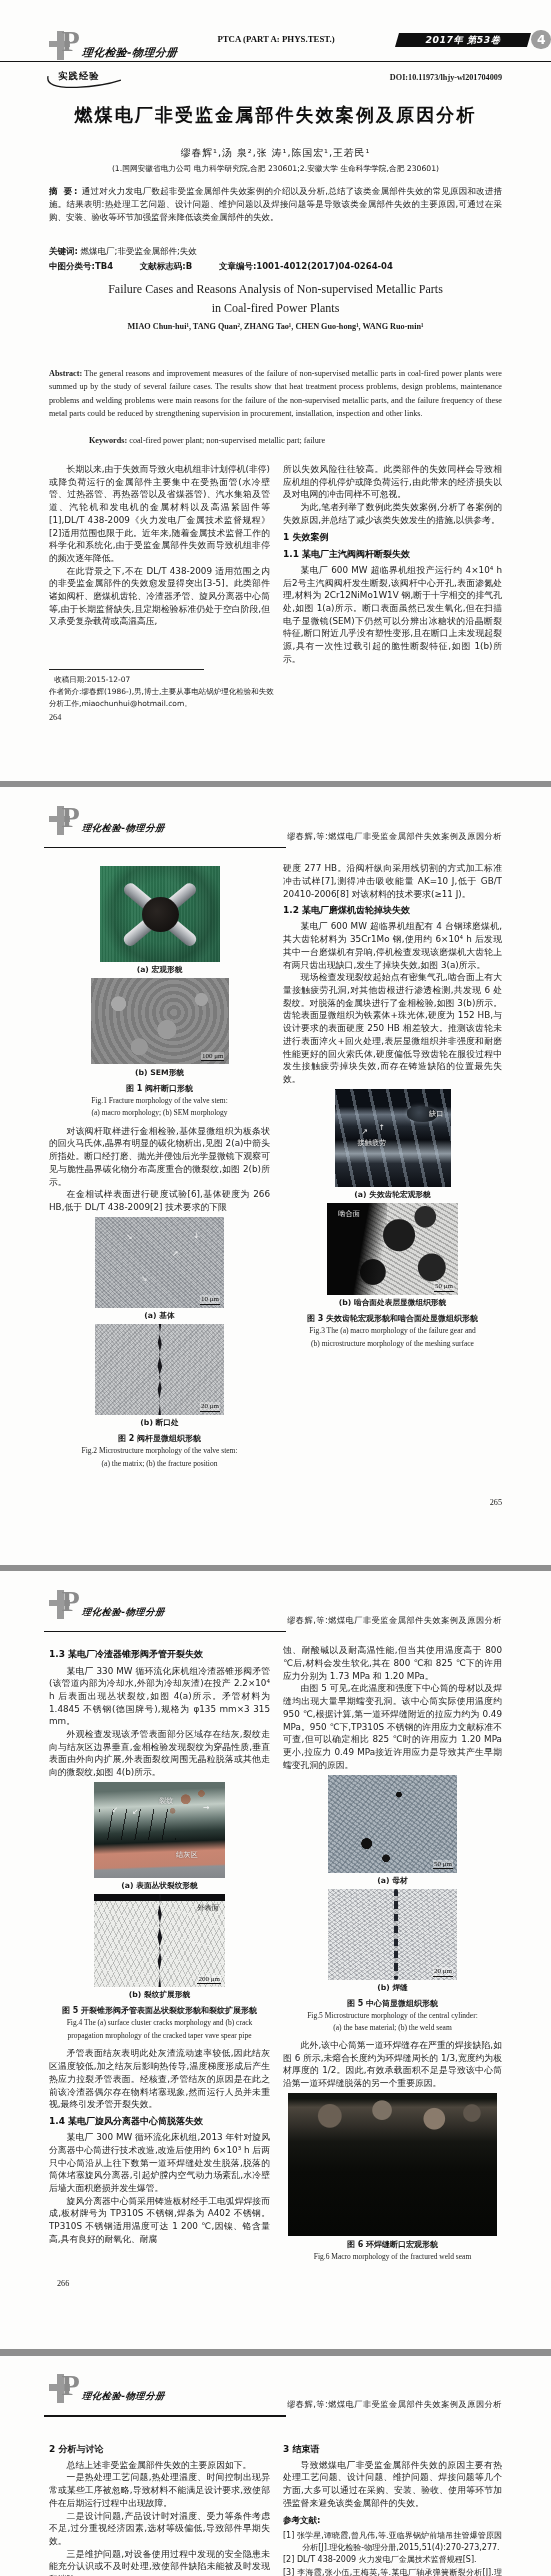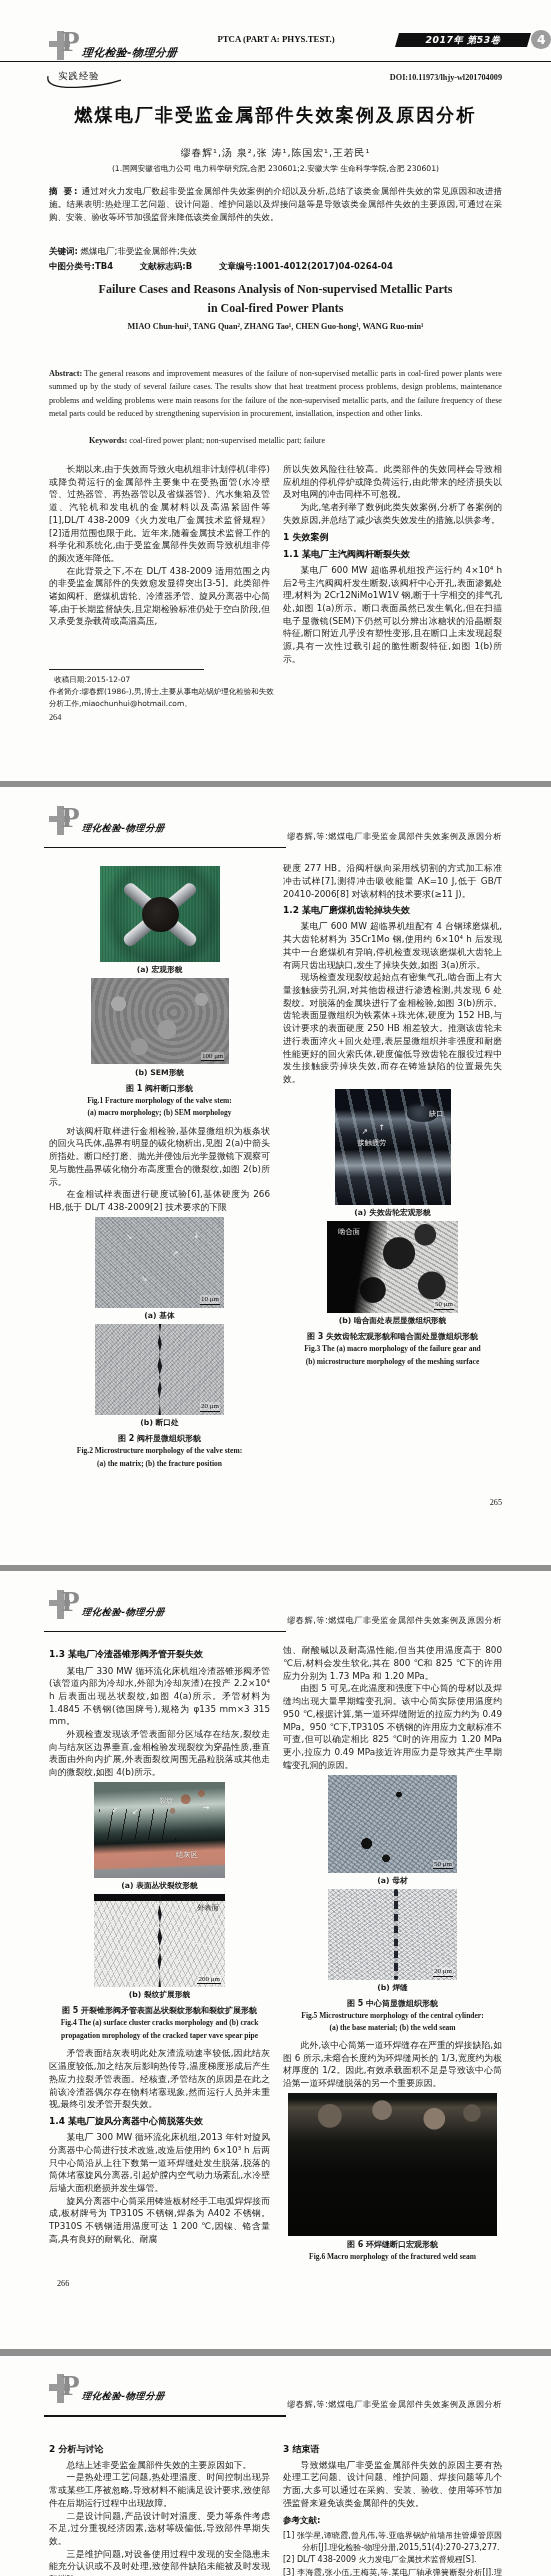--- a/index.html
+++ b/index.html
@@ -18,34 +18,34 @@
   .logo-p .hbar{position:absolute;left:0;top:10.3px;width:20.6px;height:6.2px;background:#9a9a9a;}
   .logo-p .pletter{position:absolute;left:12.4px;top:-6.2px;font:bold 30px "Liberation Serif",serif;color:#8b8b8b;}
   .jname{display:inline-block;margin-left:2.1px;font-weight:bold;font-style:italic;font-size:10.8px;letter-spacing:0.5px;color:#111;transform:skewX(-6deg);}
   .ptca{position:absolute;left:155px;top:-10.3px;width:242px;text-align:center;font-weight:bold;font-size:8.8px;color:#111;}
   .issue-banner{position:absolute;right:21.6px;top:-11.3px;width:132px;height:14px;background:#101010;transform:skewX(-16deg);}
   .issue-banner span{display:block;transform:skewX(16deg);color:#fff;font-weight:bold;font-style:italic;font-size:9.3px;text-align:center;line-height:14px;letter-spacing:0.5px;}
   .issue-ball{position:absolute;right:0;top:-14.4px;width:19.6px;height:19.6px;border-radius:50%;background:#9d9d9d;color:#fff;font-weight:bold;font-size:12.4px;text-align:center;line-height:19.6px;}
   .running{position:absolute;right:0;bottom:6.2px;font-size:8.2px;color:#222;letter-spacing:0.5px;}
 
   .badge-row{position:absolute;left:49px;top:70px;width:453px;height:18.5px;}
-  .badge{position:relative;display:inline-block;font-weight:normal;font-size:9.3px;letter-spacing:1px;color:#111;padding-left:9.3px;}
+  .badge{position:relative;display:inline-block;font-weight:bold;font-size:9.3px;letter-spacing:1px;color:#111;padding-left:9.3px;}
   .badge svg{position:absolute;left:-3.1px;top:5.2px;}
   .doi{position:absolute;right:0;top:3.1px;font-weight:bold;font-size:8.2px;}
 
   
   .title-cn{position:absolute;left:0;top:103px;width:551px;text-align:center;font-size:18px;font-weight:600;letter-spacing:2.1px;color:#0f0f0f;}
   .authors-cn{position:absolute;left:0;top:147px;width:551px;text-align:center;font-size:9.8px;letter-spacing:1px;}
   .affil-cn{position:absolute;left:0;top:164px;width:551px;text-align:center;font-size:7.7px;}
   .abstract{position:absolute;left:49px;top:185px;width:453px;font-size:8.5px;line-height:13px;text-align:justify;}
   .abstract b{letter-spacing:1.5px;}
   .kwline{position:absolute;left:49px;top:246px;width:453px;font-size:8.5px;}
   .clcline{position:absolute;left:49px;top:261px;width:453px;font-size:8.5px;}
   .clcline span{margin-right:24px;}
-  .title-en{position:absolute;left:0;top:280px;width:551px;text-align:center;font-weight:bold;font-size:12px;line-height:18.5px;}
+  .title-en{position:absolute;left:0;top:280px;width:551px;text-align:center;font-weight:normal;font-size:12px;line-height:18.5px;}
   .authors-en{position:absolute;left:0;top:322px;width:551px;text-align:center;font-weight:bold;font-size:8.2px;}
   .affil-en{position:absolute;left:0;top:337px;width:551px;text-align:center;font-size:8px;line-height:13px;}
   .abstract-en{position:absolute;left:49px;top:367px;width:453px;font-size:8.2px;line-height:13.4px;text-align:justify;}
   .kw-en{position:absolute;left:49px;top:436px;width:453px;font-size:8.2px;margin-left:40px;}
 
   
   .colL{position:absolute;left:49px;width:221px;}
   .colR{position:absolute;left:283px;width:219px;}
   .para{font-size:8.8px;line-height:12.7px;text-align:justify;text-indent:2em;color:#1c1c1c;margin:0;}
   .noindent{text-indent:0;}
@@ -55,21 +55,21 @@
   .pageno{position:absolute;font-size:8.2px;font-family:"Liberation Serif",serif;}
 
   
   .photo{position:relative;margin:3.1px auto;overflow:hidden;}
   .scalebar{position:absolute;right:4.1px;bottom:3.1px;font-family:"Liberation Serif",serif;font-size:7px;border-bottom:1.3px solid currentColor;padding:0 1px 0.5px 1px;color:#101010;background:rgba(255,255,255,0.35);}
   .plabel{position:absolute;font-size:7.2px;color:#f2f2f2;text-shadow:0 0 1.5px rgba(0,0,0,.6);}
   .plabel.dark{color:#1a1a1a;text-shadow:none;}
   .arrow{position:absolute;color:#f5f5f5;font-size:7.7px;}
   .capsub{text-align:center;font-weight:bold;font-size:7.7px;margin:1px 0 2.1px 0;}
   .capcn{text-align:center;font-weight:bold;font-size:8px;margin:5.2px 0 1px 0;}
-  .capen{text-align:center;font-weight:bold;font-size:7.5px;line-height:12.4px;font-family:"Liberation Serif","DejaVu Serif",serif;}
+  .capen{text-align:center;font-weight:normal;font-size:7.5px;line-height:12.4px;font-family:"Liberation Serif","DejaVu Serif",serif;}
 
   .fig1a{width:120px;height:96px;background:
     radial-gradient(circle at 52% 48%, rgba(0,0,0,0) 0 31px, rgba(0,0,0,0.18) 50px, rgba(0,0,0,0) 62px),
     repeating-linear-gradient(90deg, rgba(255,255,255,0.05) 0 1.5px, rgba(0,0,0,0.06) 1.5px 3.1px),
     linear-gradient(135deg,#2f7b55,#2a6e4d 55%,#245f44);}
   .fig1a .bar1,.fig1a .bar2{position:absolute;left:15.5px;top:42px;width:90px;height:13.4px;border-radius:6.2px;
     background:linear-gradient(180deg,#e8e8ea,#9fa3a8 60%,#6d7176);}
   .fig1a .bar1{transform:rotate(40deg);}
   .fig1a .bar2{transform:rotate(-40deg);}
   .fig1a .hole{position:absolute;left:42px;top:31px;width:37px;height:35px;border-radius:50%;background:radial-gradient(circle at 40% 40%, #2a2522,#0d0b0a);}
@@ -87,21 +87,21 @@
     repeating-linear-gradient(-40deg, rgba(70,75,85,0.22) 0 1px, transparent 1px 3.1px),
     #b9bcbf;}
   .fig2a{width:129px;height:91px;}
   .fig2b{width:129px;height:91px;background:
     repeating-linear-gradient(50deg, rgba(90,92,98,0.28) 0 1px, transparent 1px 2.6px),
     repeating-linear-gradient(-45deg, rgba(80,84,90,0.25) 0 1px, transparent 1px 3.1px),
     #c6c8ca;}
   .crackv{position:absolute;left:61px;top:0;width:8.2px;height:100%;background:#15151a;
     clip-path:polygon(35% 0,65% 0,45% 12%,70% 22%,40% 34%,75% 47%,38% 58%,68% 70%,42% 82%,60% 100%,30% 100%,50% 86%,20% 72%,55% 60%,18% 46%,52% 33%,22% 20%,48% 10%);}
 
-  .fig3a{width:116px;height:116px;background:
+  .fig3a{width:116px;height:98px;background:
     repeating-linear-gradient(78deg, rgba(190,205,220,0.35) 0 3.1px, transparent 3.1px 17.5px),
     linear-gradient(180deg,#0c1016 0 18%, #66707c 26%, #20262e 38%, #0a0d12 52%, #8f99a2 66%, #262c34 76%, #0b0e13 100%);}
   .fig3a .chip{position:absolute;right:13.4px;top:17.5px;width:30px;height:15.5px;border-radius:40% 55% 45% 50%;background:radial-gradient(circle at 40% 40%, #3d4650,#0d1014);box-shadow:0 0 4.1px rgba(180,195,210,.35);}
   .fig3b{width:131px;height:92px;background:
     radial-gradient(circle at 15% 20%, #121212 0 17.5px, transparent 18.5px),
     radial-gradient(circle at 55% 35%, #1c1c1c 0 15.5px, transparent 16.5px),
     radial-gradient(circle at 80% 70%, #242424 0 13.4px, transparent 14.4px),
     radial-gradient(circle at 35% 75%, #181818 0 12.4px, transparent 13.4px),
     radial-gradient(circle at 75% 15%, #2a2a2a 0 10.3px, transparent 11.3px),
     repeating-linear-gradient(30deg, rgba(30,30,30,.25) 0 1.5px, transparent 1.5px 4.1px),

